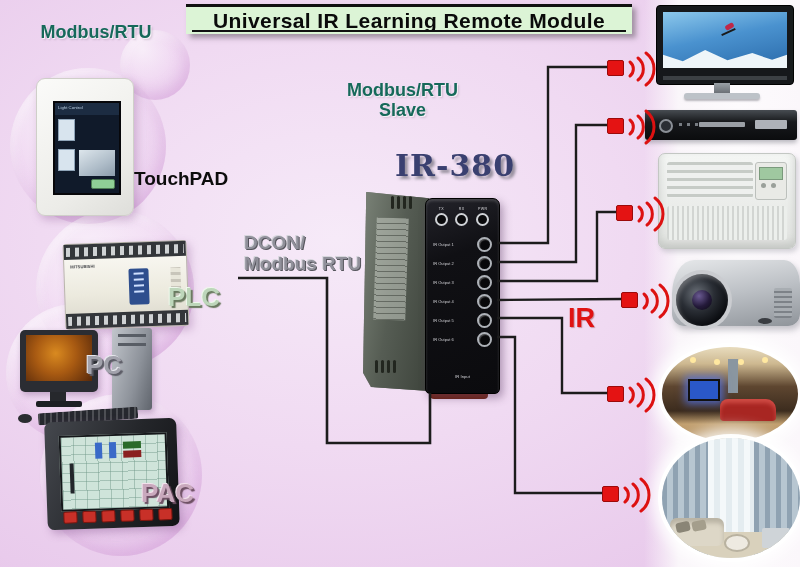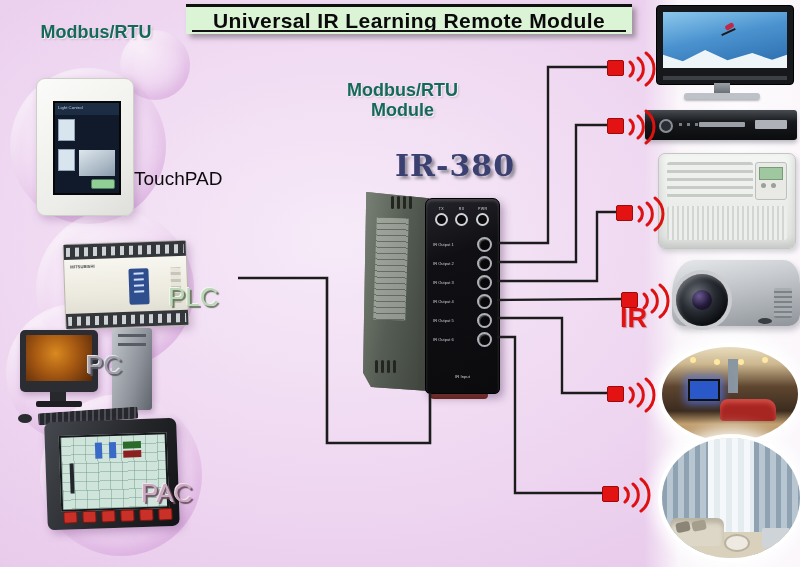--- a/index.html
+++ b/index.html
@@ -20,34 +20,34 @@
   .title{position:absolute;left:186px;top:4px;width:446px;height:27px;z-index:6;
     background:#dcf4d6;border-top:3px solid #101010;
     box-shadow:4px 4px 5px rgba(90,80,90,.5);
     display:flex;align-items:center;justify-content:center;}
   .title span{font-size:21px;font-weight:bold;color:#0a0a0a;letter-spacing:.4px;white-space:nowrap;}
   .title .underline{position:absolute;left:6px;right:6px;bottom:2px;height:2px;background:#111;}
   
   .teal{z-index:6;color:#16695a;font-weight:bold;font-size:18px;line-height:1.12;text-align:center;
     text-shadow:1px 1px 0 rgba(255,255,255,.75), 2px 2px 2px rgba(120,90,120,.25);}
   
-  .dev-label{z-index:6;font-weight:normal;white-space:nowrap;text-align:right;}
+  .dev-label{z-index:6;font-weight:bold;white-space:nowrap;text-align:right;}
   .lbl-touchpad{left:134px;top:168px;font-size:19px;color:#0c0c0c;}
   .lbl-plc{left:168px;top:282px;font-size:26px;color:#bdd6ba;text-shadow:2px 2px 1px #69795f,-1px -1px 0 #eef8ec;}
   .lbl-pc{left:86px;top:350px;font-size:26px;color:#a2a2ac;text-shadow:2px 2px 1px #5c5c66,-1px -1px 0 #e8e8ee;}
   .lbl-pac{left:141px;top:478px;font-size:26px;color:#c9a9bd;text-shadow:2px 2px 1px #6e5064,-1px -1px 0 #f2e2ec;}
   
   .ir210{left:378px;top:148px;width:154px;z-index:6;text-align:center;
     font-family:"DejaVu Serif","Liberation Serif",serif;font-weight:bold;font-size:30px;
     color:#3a4070;letter-spacing:1px;text-shadow:3px 3px 3px rgba(90,90,100,.6);}
   
   .dcon{left:244px;top:233px;z-index:6;font-weight:bold;font-size:19px;line-height:1.08;
     color:#90909a;text-shadow:1px 1px 0 #55555c,-1px -1px 0 #d6d6dc;}
   
-  .irlabel{left:620px;top:303px;z-index:6;font-size:27px;font-weight:bold;color:#e01212;
+  .irlabel{left:568px;top:303px;z-index:6;font-size:27px;font-weight:bold;color:#e01212;
     text-shadow:1px 1px 1px rgba(120,0,0,.35);}
   
   svg.wires{position:absolute;left:0;top:0;z-index:3;}
   
   .emitter{position:absolute;z-index:5;width:15px;height:14px;background:#e41313;border:1px solid #9c0a0a;border-radius:2px;}
   .waves{position:absolute;z-index:5;}
   
   .touchpad{left:36px;top:78px;width:96px;height:136px;z-index:4;background:linear-gradient(145deg,#fbfbf9,#ecece8 70%,#dededa);
     border:1px solid #cfcfc9;border-radius:9px;box-shadow:3px 4px 8px rgba(140,90,150,.35);}
   .tp-screen{position:absolute;left:16px;top:22px;width:64px;height:90px;background:#101a2a;border:2px solid #07070a;}
@@ -216,23 +216,27 @@
   <div class="title">
     <span>Universal IR Learning Remote Module</span>
     <div class="underline"></div>
   </div>
 
   <div class="abs teal" style="left:16px;top:22px;width:160px;">
     <div>Modbus/RTU</div>
   </div>
   <div class="abs teal" style="left:330px;top:80px;width:145px;">
     <div>Modbus/RTU</div>
-    <div>Module</div>
+    <div>Slave</div>
   </div>
   <div class="abs ir210">IR-380</div>
+  <div class="abs dcon">
+    <div>DCON/</div>
+    <div>Modbus RTU</div>
+  </div>
   <div class="abs irlabel">IR</div>
 
   <div class="abs touchpad">
     <div class="tp-screen">
       <div class="tp-bar">
         <span class="tp-bartext">Light Control</span>
       </div>
       <div class="tp-panel" style="left:3px;top:16px;"></div>
       <div class="tp-panel" style="left:3px;top:46px;"></div>
       <div class="tp-img1"></div>

